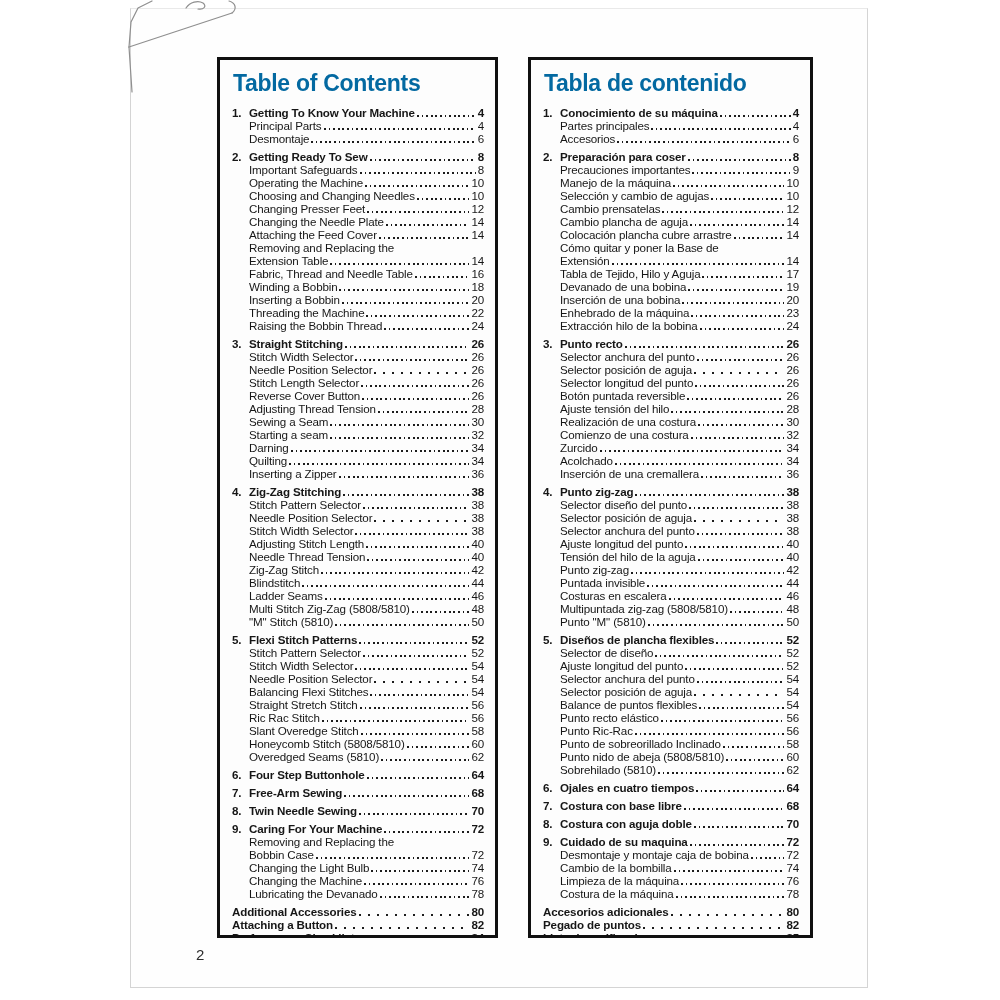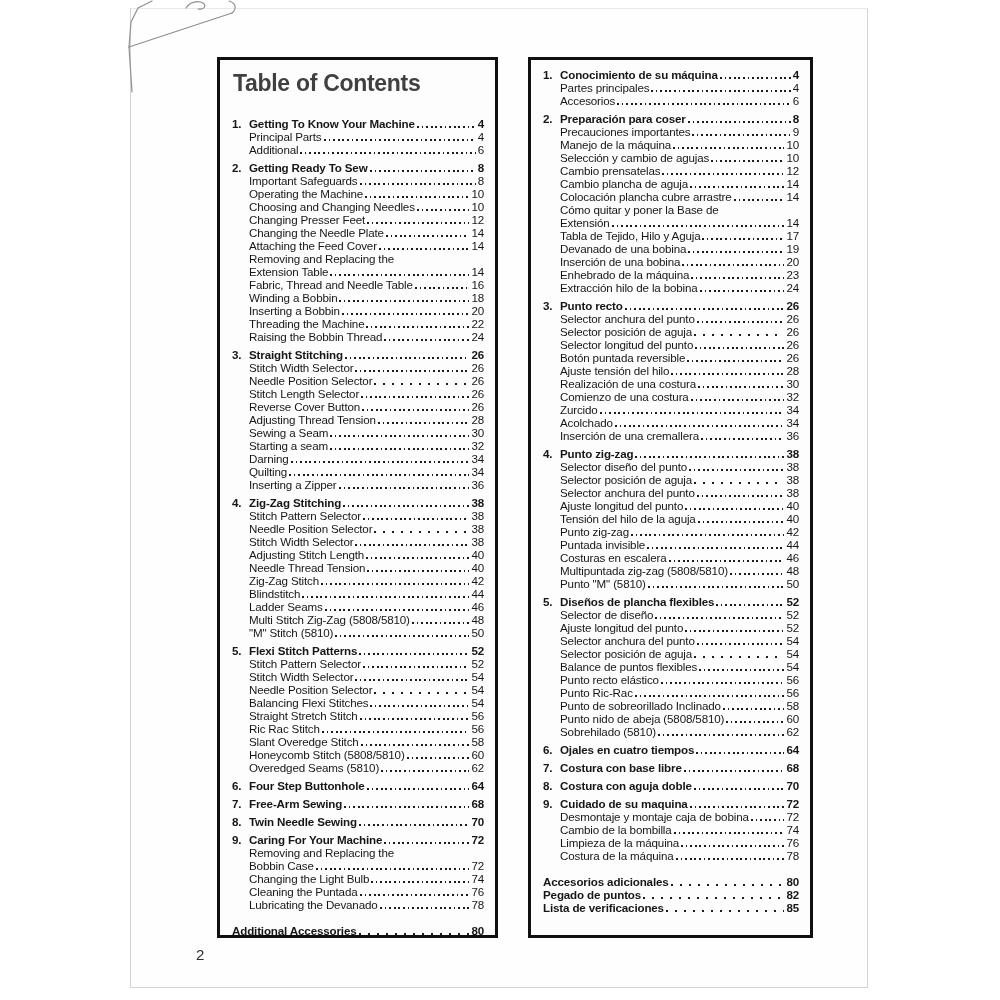--- a/index.html
+++ b/index.html
@@ -22,21 +22,21 @@
     border:3px solid #101010;
     background:#fdfdfd;
     padding:8px 11px 6px 12px;
     z-index:2;
     overflow:hidden;
   }
   #toc-left  { left:217px; width:281px; }
   #toc-right { left:528px; width:285px; }
   .toc-title {
     font-size:23px; font-weight:bold; letter-spacing:-0.3px;
-    margin:2px 0 20px 1px; color:#404040;
+    margin:2px 0 9px 1px; color:#0369a1;
   }
   .row {
     display:flex; align-items:baseline;
     font-size:11.6px; line-height:13px; letter-spacing:-0.15px;
     white-space:nowrap;
   }
   .row.head { font-weight:bold; margin-top:5px; }
   .row.first-head { margin-top:0; }
   .row.foot { font-weight:bold; }
   .row .num { width:17px; flex:0 0 17px; }
@@ -44,21 +44,21 @@
   .row .txt { flex:0 0 auto; }
   .leader { flex:1 1 auto; min-width:6px; position:relative; margin:0 2px 0 1px; align-self:stretch; }
   .leader::after {
     content:""; position:absolute; left:1px; right:0; bottom:2.5px; height:1.8px;
     background-image:repeating-linear-gradient(to right,#1c1c1c 0 1.8px,transparent 1.8px 4.6px);
   }
   .leader.wide::after {
     background-image:repeating-linear-gradient(to right,#1c1c1c 0 1.8px,transparent 1.8px 9px);
   }
   .pg { flex:0 0 auto; text-align:right; }
-  .footer-block { margin-top:13px; }
+  .footer-block { margin-top:5px; }
   .page-number {
     position:absolute; left:196px; top:946px;
     font-size:15px; color:#2d2d2d; z-index:2;
   }
 </style>
 </head>
 <body>
 
 <div class="scan-page"></div>
 
@@ -80,21 +80,21 @@
         <span class="txt">Getting To Know Your Machine</span>
         <span class="leader"></span>
         <span class="pg">4</span>
       </div>
       <div class="row item">
         <span class="txt">Principal Parts</span>
         <span class="leader"></span>
         <span class="pg">4</span>
       </div>
       <div class="row item">
-        <span class="txt">Additional</span>
+        <span class="txt">Desmontaje</span>
         <span class="leader"></span>
         <span class="pg">6</span>
       </div>
       <div class="row head">
         <span class="num">2.</span>
         <span class="txt">Getting Ready To Sew</span>
         <span class="leader"></span>
         <span class="pg">8</span>
       </div>
       <div class="row item">
@@ -354,21 +354,21 @@
         <span class="txt">Bobbin Case</span>
         <span class="leader"></span>
         <span class="pg">72</span>
       </div>
       <div class="row item">
         <span class="txt">Changing the Light Bulb</span>
         <span class="leader"></span>
         <span class="pg">74</span>
       </div>
       <div class="row item">
-        <span class="txt">Cleaning the Puntada</span>
+        <span class="txt">Changing the Machine</span>
         <span class="leader"></span>
         <span class="pg">76</span>
       </div>
       <div class="row item">
         <span class="txt">Lubricating the Devanado</span>
         <span class="leader"></span>
         <span class="pg">78</span>
       </div>
       <div class="footer-block">
         <div class="row foot">
@@ -384,20 +384,21 @@
         <div class="row foot">
           <span class="txt">Performance Checklist</span>
           <span class="leader wide"></span>
           <span class="pg">84</span>
         </div>
       </div>
     </div>
 </div>
 
 <div class="toc-box" id="toc-right">
+  <div class="toc-title">Tabla de contenido</div>
   <div id="toc-right-body">
       <div class="row head first-head">
         <span class="num">1.</span>
         <span class="txt">Conocimiento de su máquina</span>
         <span class="leader"></span>
         <span class="pg">4</span>
       </div>
       <div class="row item">
         <span class="txt">Partes principales</span>
         <span class="leader"></span>

